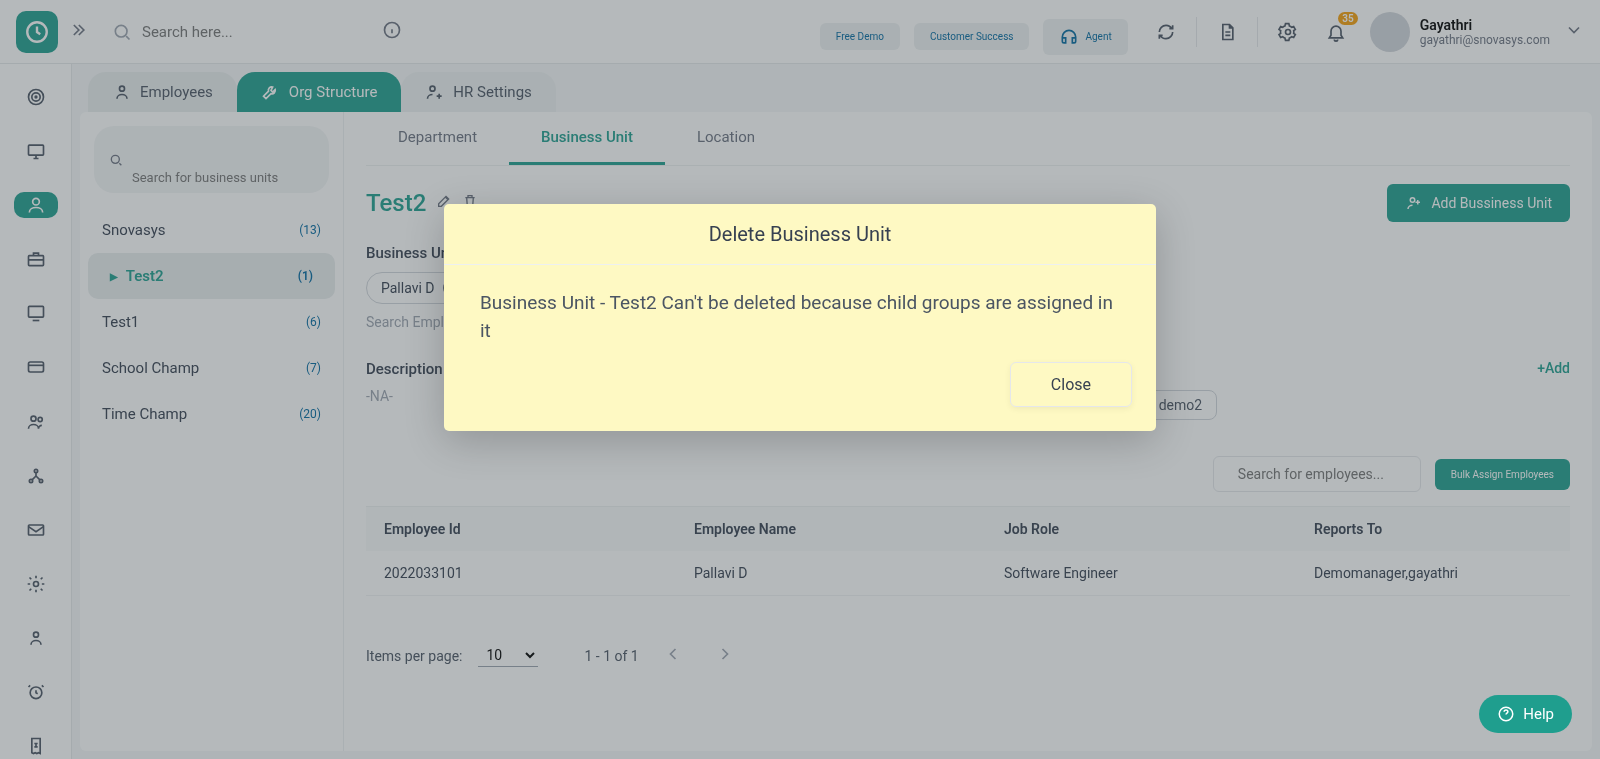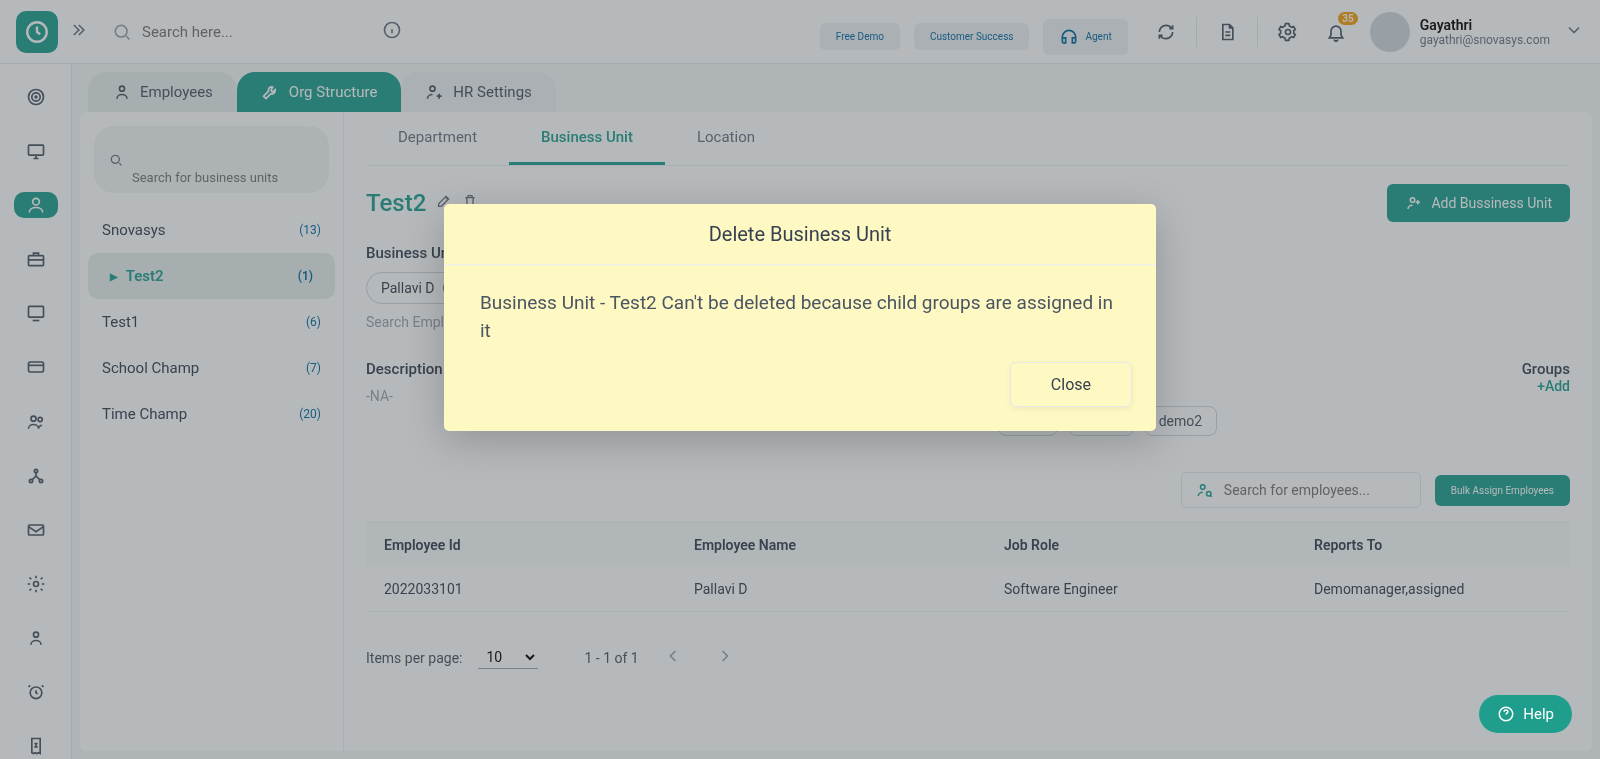--- a/index.html
+++ b/index.html
@@ -67,39 +67,39 @@
 .info-row { display: flex; margin-top: 22px; gap: 60px; }
 .info-col { flex: 1; }
 .info-label { font-size: 15px; color: #374151; font-weight: 500; margin-bottom: 10px; }
 .head-chip { display: inline-flex; align-items: center; gap: 8px; border: 1px solid #d1d5db; border-radius: 18px; padding: 6px 10px 6px 14px; font-size: 14px; color: #374151; }
 .chip-x { width: 18px; height: 18px; background: #6b7280; color: #fff; border-radius: 50%; display: flex; align-items: center; justify-content: center; font-size: 11px; }
 .search-emp { margin-top: 10px; color: #9ca3af; font-size: 14px; }
 
 .desc-row { display: flex; margin-top: 30px; gap: 60px; }
 .desc-col { flex: 1; }
 .na-text { color: #9ca3af; font-size: 14px; margin-top: 6px; }
-.groups-head { display: flex; justify-content: space-between; align-items: flex-end; flex-direction: column; }
+.groups-head { display: flex; justify-content: space-between; align-items: flex-start; }
 .add-link { color: #1f9e8e; font-size: 14px; font-weight: 500; }
 .group-chips { display: flex; gap: 10px; margin-top: 12px; }
 .g-chip { border: 1px solid #d1d5db; border-radius: 8px; padding: 6px 14px; font-size: 14px; color: #4b5563; }
 
 .emp-toolbar { display: flex; justify-content: flex-end; gap: 14px; margin-top: 36px; align-items: center; }
-.emp-search { border: 1px solid #e5e7eb; border-radius: 6px; padding: 8px 14px; display: flex; align-items: center; gap: 10px; width: 240px; }
+.emp-search { border: 1px solid #e5e7eb; border-radius: 6px; padding: 8px 14px; display: flex; align-items: center; gap: 10px; width: 208px; }
 .emp-search input { border: none; outline: none; font-size: 14px; flex: 1; }
 .bulk-btn { background: #1f9e8e; color: #fff; padding: 10px 16px; border-radius: 6px; font-size: 10px; }
 
 .emp-table { margin-top: 14px; border-top: 1px solid #edf0f1; }
 .emp-head, .emp-row { display: flex; }
 .emp-head { background: #f8fafa; }
 .emp-head > div, .emp-row > div { padding: 14px 18px; font-size: 14px; color: #374151; }
 .col-id { width: 310px; } .col-name { width: 310px; } .col-role { width: 310px; } .col-rep { flex: 1; }
 .emp-head > div { font-weight: 600; }
 .emp-row { border-bottom: 1px solid #f1f3f4; }
 
-.pager { display: flex; align-items: center; gap: 16px; margin-top: 30px; color: #4b5563; font-size: 14px; }
+.pager { display: flex; align-items: center; gap: 16px; margin-top: 44px; color: #4b5563; font-size: 14px; }
 .pager select { border: none; border-bottom: 1px solid #9ca3af; background: transparent; font-size: 14px; padding: 2px 20px 2px 4px; }
 .pager .nav { color: #9ca3af; padding: 4px 8px; }
 
 
 .scrim { position: absolute; inset: 0; background: rgba(60,70,75,0.38); display: flex; align-items: flex-start; justify-content: center; padding-top: 204px; }
 .modal { width: 712px; background: #fef9c3; border-radius: 5px; box-shadow: 0 10px 40px rgba(0,0,0,0.2); }
 .modal-title { text-align: center; font-size: 20px; color: #374151; padding: 18px 0; border-bottom: 1px solid #edf0f1; }
 .modal-body { padding: 24px 36px 18px; font-size: 19px; color: #4b5563; line-height: 1.45; }
 .modal-actions { display: flex; justify-content: flex-end; padding: 0 24px 24px; }
 .close-btn { border: 1px solid #e5e7eb; padding: 12px 40px; border-radius: 6px; font-size: 16px; color: #374151; box-shadow: 0 2px 6px rgba(0,0,0,0.06); cursor: pointer; }
@@ -400,21 +400,21 @@
         <div class="emp-head">
           <div class="col-id">Employee Id</div>
           <div class="col-name">Employee Name</div>
           <div class="col-role">Job Role</div>
           <div class="col-rep">Reports To</div>
         </div>
         <div class="emp-row">
           <div class="col-id">2022033101</div>
           <div class="col-name">Pallavi D</div>
           <div class="col-role">Software Engineer</div>
-          <div class="col-rep">Demomanager,assigned</div>
+          <div class="col-rep">Demomanager,gayathri</div>
         </div>
       </div>
 
       <div class="pager">
         <span>Items per page:</span>
         <select><option>10</option></select>
         <span style="margin-left:30px">1 - 1 of 1</span>
         <span class="nav"><svg viewBox="0 0 24 24" fill="none" stroke="currentColor" stroke-width="2">
               <path d="M15 6l-6 6 6 6"></path>
             </svg></span>

